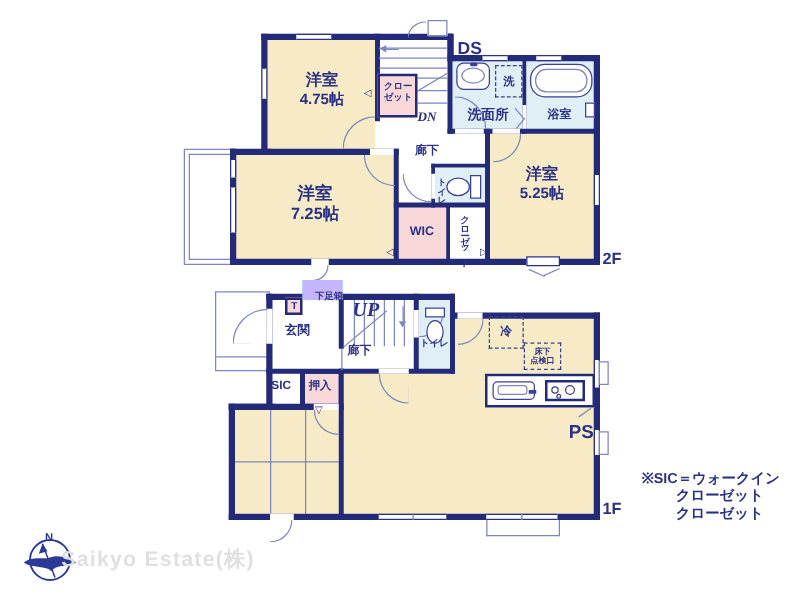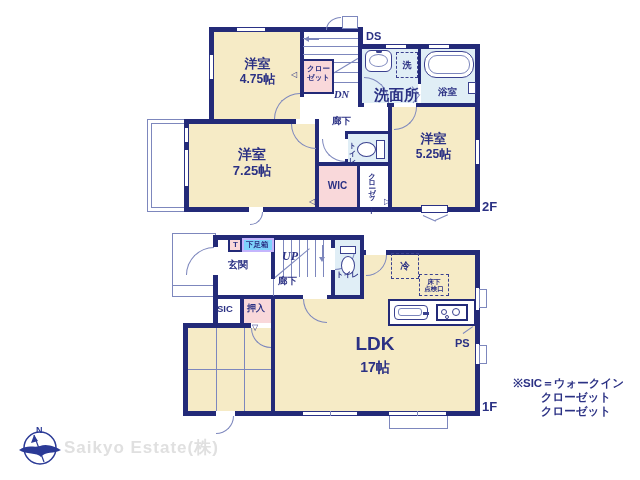--- a/index.html
+++ b/index.html
@@ -24,21 +24,21 @@
   .arc.tl{border-bottom-right-radius:100% 100%;border-bottom-width:1.2px;border-right-width:1.2px;}
   .arc.tr{border-bottom-left-radius:100% 100%;border-bottom-width:1.2px;border-left-width:1.2px;}
   .arc.bl{border-top-right-radius:100% 100%;border-top-width:1.2px;border-right-width:1.2px;}
   .arc.br{border-top-left-radius:100% 100%;border-top-width:1.2px;border-left-width:1.2px;}
   .dashbox{position:absolute;border:1.5px dashed #3a418f;box-sizing:border-box;display:flex;align-items:center;justify-content:center;flex-direction:column;}
   .fixture{position:absolute;border:1.5px solid #3a418f;box-sizing:border-box;background:#fff;}
   .circle{border-radius:50%;}
   .tri-glyph{position:absolute;font-size:8px;color:#2b3184;line-height:1;}
   .legend{position:absolute;right:16px;top:376px;text-align:right;font-size:11.5px;font-weight:bold;color:#2b3184;line-height:1.22;}
   .legend .indent{padding-right:13px;}
-  .watermark{position:absolute;left:64px;top:436px;font-size:17px;font-weight:bold;color:#e0e0e0;letter-spacing:1px;}
+  .watermark{position:absolute;left:49px;top:436px;font-size:17px;font-weight:bold;color:#e0e0e0;letter-spacing:1px;}
 </style>
 </head>
 <body>
 
 <div id="canvas">
 
   <div class="room cream" style="left:212px;top:30px;width:91px;height:92px;"></div>
   <div class="room blue" style="left:362px;top:47px;width:57px;height:58px;"></div>
   <div class="room blue" style="left:421px;top:47px;width:55px;height:58px;"></div>
   <div class="room cream" style="left:188px;top:122px;width:128px;height:86px;"></div>
@@ -138,22 +138,22 @@
   </div>
   <div class="lbl b ctr" style="left:391px;top:132px;width:85px;font-size:13px;">
     <span>洋室</span><br>
     <span style="font-size:12px;">5.25帖</span>
   </div>
   <div class="lbl b ctr" style="left:303px;top:65px;width:31px;font-size:7.5px;">
     <span>クロー</span><br><span>ゼット</span>
   </div>
   <div class="lbl b" style="left:332px;top:116px;font-size:9.5px;">廊下</div>
   <div class="lbl ital" style="left:334px;top:89px;font-size:10.5px;">DN</div>
-  <div class="lbl b" style="left:366px;top:30px;font-size:11px;">DS</div>
-  <div class="lbl b" style="left:374px;top:86px;font-size:15px;">洗面所</div>
+  <div class="lbl b" style="left:366px;top:30px;font-size:14px;">DS</div>
+  <div class="lbl b" style="left:374px;top:86px;font-size:11px;">洗面所</div>
   <div class="lbl b" style="left:438px;top:87px;font-size:9.5px;">浴室</div>
   <div class="lbl b vert" style="left:348px;top:137px;font-size:7px;">トイレ</div>
   <div class="lbl b ctr" style="left:317px;top:180px;width:41px;font-size:10px;">WIC</div>
   <div class="lbl b vert" style="left:367px;top:167px;font-size:7.5px;">クローゼット</div>
   <div class="lbl b" style="left:482px;top:200px;font-size:13px;">2F</div>
 
   <div class="tri-glyph" style="left:291px;top:71px;">◁</div>
   <div class="tri-glyph" style="left:384px;top:198px;">▷</div>
   <div class="tri-glyph" style="left:309px;top:198px;">◁</div>
 
@@ -220,21 +220,21 @@
   <div class="gap" style="left:366px;top:250px;width:20px;height:5px;"></div>
   <div class="arc tl" style="left:366px;top:255px;width:21px;height:21px;"></div>
   <div class="gap" style="left:216px;top:411px;width:19px;height:5px;"></div>
   <div class="arc tl" style="left:216px;top:416px;width:18px;height:18px;"></div>
 
   <div class="fixture" style="left:340px;top:246px;width:16px;height:8px;"></div>
   <div class="fixture circle" style="left:341px;top:256px;width:14px;height:19px;"></div>
   <div class="abs" style="left:228px;top:238px;width:14px;height:14px;background:#f9d8da;border:2px solid #232a78;box-sizing:border-box;">
     <span class="lbl b" style="left:3px;top:0px;font-size:8px;">T</span>
   </div>
-  <div class="abs" style="left:242px;top:238px;width:32px;height:14px;background:#7dd3fc;border:2px solid #c4b5fd;box-sizing:border-box;">
+  <div class="abs" style="left:242px;top:224px;width:32px;height:14px;background:#7dd3fc;border:8px solid #c4b5fd;box-sizing:border-box;">
     <span class="lbl b" style="left:2px;top:1px;font-size:7.5px;">下足箱</span>
   </div>
 
   <div class="abs" style="left:388px;top:299px;width:88px;height:27px;background:#fff;border:2.5px solid #232a78;box-sizing:border-box;">
     <div class="abs" style="left:4px;top:4px;width:34px;height:15px;border:1.5px solid #3a418f;border-radius:4px;">
       <div class="abs" style="left:3px;top:2px;width:24px;height:8px;border:1px solid #7d87bd;border-radius:3px;"></div>
       <div class="abs" style="left:28px;top:6px;width:6px;height:3px;background:#3a418f;"></div>
     </div>
     <div class="abs" style="left:46px;top:3px;width:32px;height:17px;border:2px solid #232a78;box-sizing:border-box;">
       <div class="abs circle" style="left:3px;top:3px;width:6px;height:6px;border:1.5px solid #3a418f;"></div>
@@ -246,30 +246,26 @@
 
   <div class="dashbox" style="left:391px;top:253px;width:28px;height:26px;">
     <span class="lbl b" style="position:static;font-size:9.5px;">冷</span>
   </div>
   <div class="dashbox" style="left:419px;top:274px;width:30px;height:22px;">
     <span class="lbl b" style="position:static;font-size:6.5px;">床下</span>
     <span class="lbl b" style="position:static;font-size:6.5px;">点検口</span>
   </div>
 
   <div class="lbl b" style="left:228px;top:259px;font-size:10px;">玄関</div>
-  <div class="lbl ital" style="left:282px;top:250px;font-size:12px;">UP</div>
+  <div class="lbl ital" style="left:282px;top:240px;font-size:16px;">UP</div>
   <div class="lbl b" style="left:278px;top:276px;font-size:9.5px;">廊下</div>
   <div class="lbl b" style="left:336px;top:271px;font-size:7.5px;">トイレ</div>
   <div class="lbl b" style="left:217px;top:304px;font-size:9.5px;">SIC</div>
   <div class="lbl b" style="left:247px;top:303px;font-size:9px;">押入</div>
-  <div class="lbl b ctr" style="left:330px;top:333px;width:90px;font-size:19px;">
-    <span>LDK</span><br>
-    <span style="font-size:14px;">17帖</span>
-  </div>
-  <div class="lbl b" style="left:455px;top:337px;font-size:11px;">PS</div>
+  <div class="lbl b" style="left:455px;top:337px;font-size:15px;">PS</div>
   <div class="lbl b" style="left:482px;top:400px;font-size:13px;text-align:right;">1F</div>
   <div class="tri-glyph" style="left:252px;top:324px;">▽</div>
 
   <div class="legend">
     <div>※SIC＝ウォークイン</div>
     <div class="indent">クローゼット</div>
     <div class="indent">クローゼット</div>
   </div>
 
   <div class="abs" style="left:14px;top:420px;width:52px;height:52px;">

